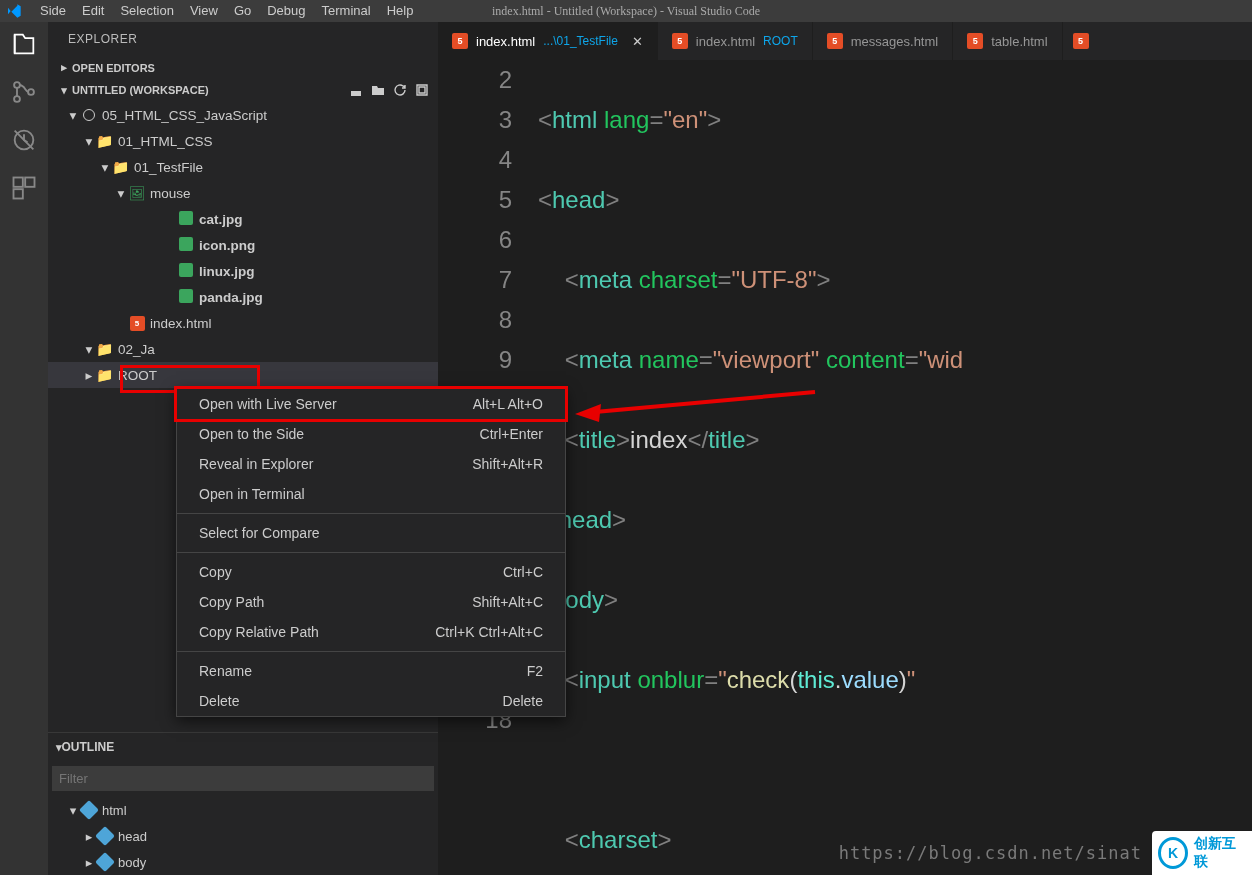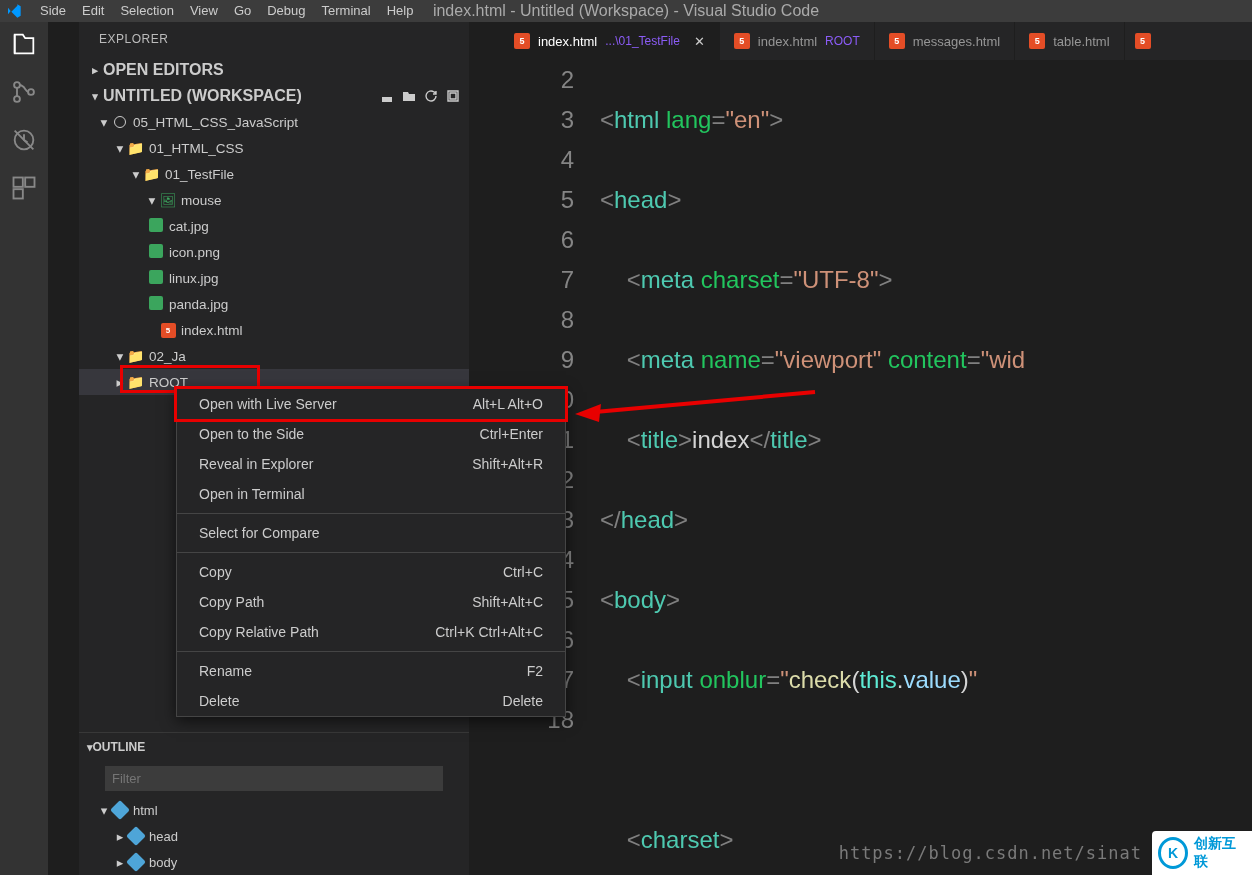--- a/index.html
+++ b/index.html
@@ -3,63 +3,63 @@
 <meta charset="utf-8">
 <style>
 * { margin: 0; padding: 0; box-sizing: border-box; font-family: "Segoe UI", Arial, sans-serif; }
 body { background: #1e1e1e; color: #ccc; font-size: 13px; width: 1252px; height: 875px; overflow: hidden; position: relative; }
 
 
 .menu-bar { height: 22px; background: #3c3c3c; display: flex; align-items: center; padding-left: 6px; position: relative; }
 .vscode-logo { width: 16px; height: 16px; margin-right: 10px; display:flex; align-items:center; justify-content:center;}
 .vscode-logo svg { width:16px; height:16px; }
 .menu-item { padding: 0 8px; color: #ccc; cursor: pointer; line-height: 22px; }
-.win-title { position: absolute; left: 50%; transform: translateX(-50%); color: #aaa; font-size: 16px; }
-
-
-.main { display: flex; height: calc(100% - 22px); gap: 31px; }
+.win-title { position: absolute; left: 50%; transform: translateX(-50%); color: #aaa; font-size: 12px; font-family: Liberation Serif, serif; }
+
+
+.main { display: flex; height: calc(100% - 22px); }
 
 
 .activity-bar { width: 48px; background: #333; display: flex; flex-direction: column; align-items: center; padding-top: 8px; gap: 20px; }
 .activity-icon { width: 28px; height: 28px; color: #888; display: flex; align-items: center; justify-content: center; cursor: pointer; }
 .activity-icon.active { color: #fff; }
 .activity-icon svg { width: 28px; height: 28px; }
 
 
 .sidebar { width: 390px; background: #252526; display: flex; flex-direction: column; overflow:hidden;}
 .sidebar-title { height: 35px; color: #bbb; font-size: 12px; letter-spacing: 0.5px; padding: 10px 20px 0; font-weight: normal; }
-.section-header { display: flex; align-items: center; padding: 4px 8px; cursor: pointer; font-size: 16px; font-weight: bold; color: #ccc; }
+.section-header { display: flex; align-items: center; padding: 4px 8px; cursor: pointer; font-size: 11px; font-weight: bold; color: #ccc; }
 .section-header .chev { width: 16px; display: flex; justify-content: center; }
 .section-actions { margin-left: auto; display:flex; gap:6px; }
 .section-actions svg { width:16px; height:16px; fill:#ccc;}
 
 .tree { flex: 1; overflow: auto; font-size: 13.5px; }
 .tree-row { display: flex; align-items: center; height: 26px; cursor: pointer; color: #ccc; padding-right: 8px; white-space: nowrap;}
 .tree-row .twisty { width: 14px; text-align: center; }
 .tree-row .ficon { width: 18px; display: flex; justify-content: center; margin-right: 4px; }
 .indent-1 { padding-left: 18px; }
 .indent-2 { padding-left: 34px; }
 .indent-3 { padding-left: 50px; }
 .indent-4 { padding-left: 66px; }
-.indent-5 { padding-left: 54px; }
+.indent-5 { padding-left: 115px; font-weight: bold; }
 .folder-root { background:#37373d;}
 
 .outline-header { height:28px; border-top:1px solid #383838; display:flex; align-items:center; padding:0 8px; font-weight:bold; font-size:12px;}
-.outline-filter { padding: 6px 26px; }
+.outline-filter { padding: 6px 4px; }
 .outline-filter input { width:100%; background:#3c3c3c; border:1px solid #3c3c3c; color:#ccc; padding:4px 6px; font-size:13px;}
 .outline-tree .tree-row { height:26px; }
 
 
 .editor-area { flex: 1; display: flex; flex-direction: column; background:#1e1e1e; overflow:hidden;}
 .tabs { height: 38px; background: #252526; display: flex; }
 .tab { display: flex; align-items: center; padding: 0 14px; gap: 8px; border-right: 1px solid #1e1e1e; color: #969696; cursor: pointer; font-size: 13px;}
 .tab.active { background: #1e1e1e; color: #fff; }
 .tab .close { color: #ccc; margin-left: 6px; }
 .html-ico { width:16px;height:16px;background:#e44d26;display:flex;align-items:center;justify-content:center;color:#fff;font-size:9px;font-weight:bold;border-radius:2px;}
-.tab-dim { color:#8b5cf6; font-size:12px;}
+.tab-dim { color:#0ea5e9; font-size:12px;}
 .tab-over { width:36px; display:flex; align-items:center; justify-content:center;}
 
 
 .editor { flex:1; display:flex; font-family: Consolas, "Courier New", monospace; font-size: 24px; line-height: 40px; overflow:hidden; position:relative;}
 .gutter { width: 100px; text-align: right; color: #858585; padding-right: 26px; user-select:none;}
 .gutter div { height:40px; }
 .code { flex:1; white-space: pre; color:#d4d4d4; position:relative;}
 .code-line { height:40px; position:relative;}
 .tk-tagname { color:#4ec9b0;}
 .tk-attr { color:#22c55e;}

